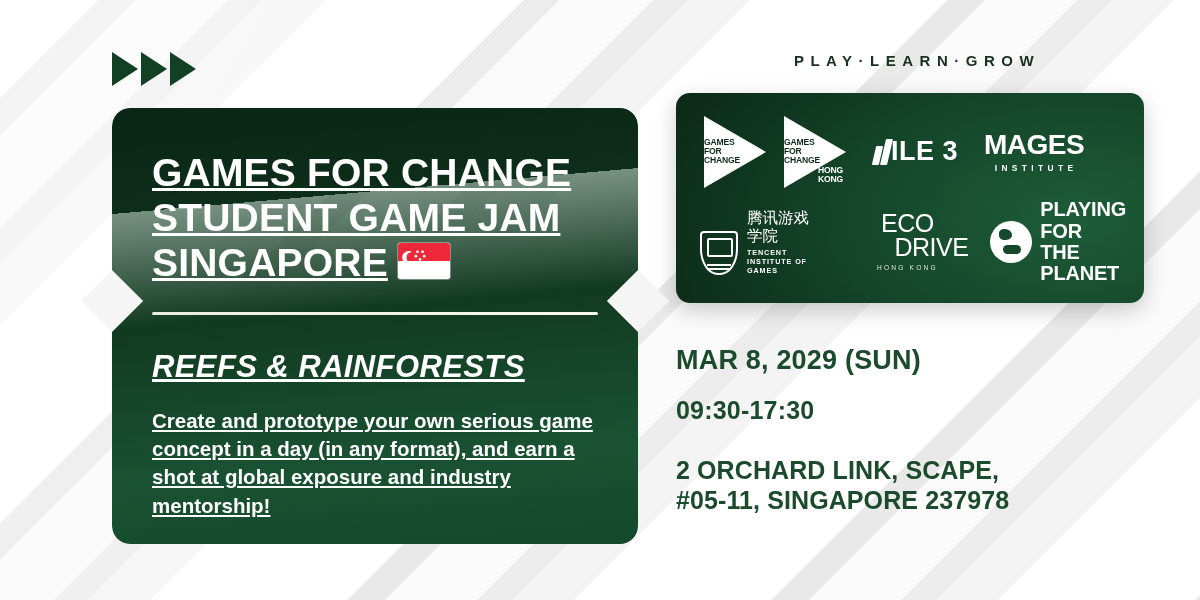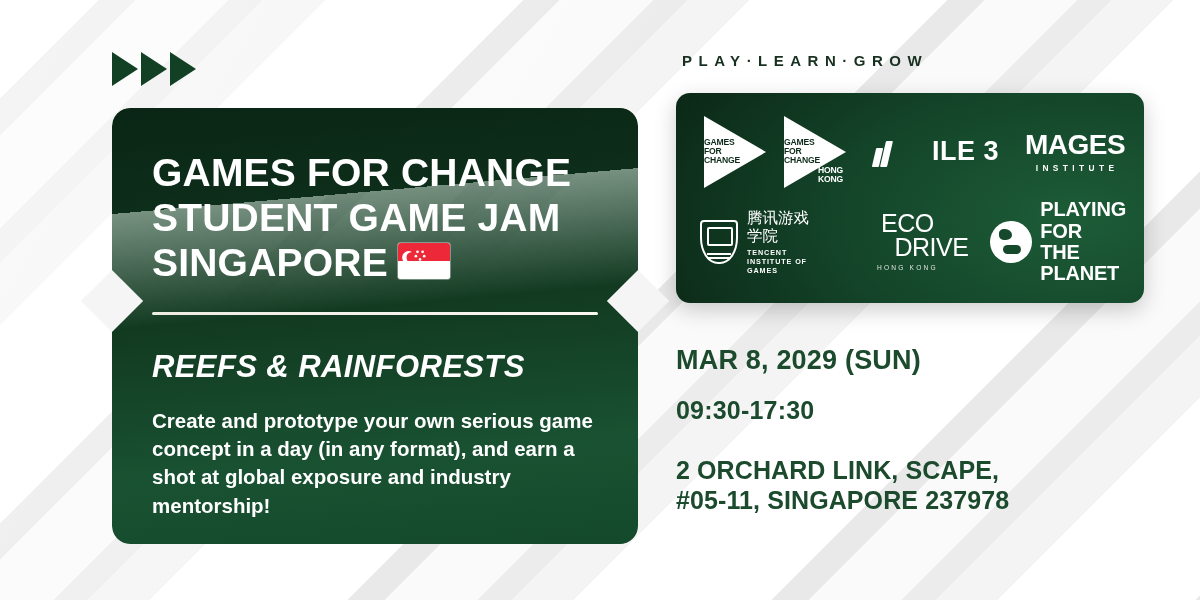--- a/index.html
+++ b/index.html
@@ -52,20 +52,21 @@
     width:526px; height:436px;
     border-radius:18px;
     background:linear-gradient(175deg, #0a2515 0%, #0d2e1a 22%, #14402593 0%, #123a21 46%, #195232 78%, #14492b 100%);
     box-shadow:0 8px 26px rgba(0,0,0,.18);
     z-index:6;
     -webkit-mask:
       radial-gradient(#000,#000),
       conic-gradient(from 45deg at 0px 193px, #000 0 90deg, transparent 0 180deg);
     color:#fff;
     overflow:hidden;
+    text-decoration:underline;
   }
   
   .notch {
     position:absolute; width:44px; height:44px;
     background:#f5f5f5;
     transform:rotate(45deg);
     z-index:8;
     box-shadow:0 0 0 0 rgba(0,0,0,0);
   }
   #notch-left  { left:90px;  top:279px; }
@@ -110,21 +111,21 @@
   
   #right-col {
     position:absolute; left:676px; top:52px;
     width:476px; z-index:6;
   }
 
   #tagline {
     font-size:15px; font-weight:bold;
     letter-spacing:6.5px;
     color:#17301f;
-    text-align:left;
+    text-align:center;
     padding-left:6px;
     margin-bottom:24px;
   }
 
   
   #logo-card {
     width:468px; height:210px;
     border-radius:14px;
     background:
       radial-gradient(120% 150% at 85% 60%, #1d5c37 0%, #14462a 40%, #0c2a18 78%, #081c10 100%);
@@ -153,21 +154,21 @@
     font-size:8.6px; font-weight:bold; line-height:1.03;
     color:#0c2a18; letter-spacing:-.2px;
   }
   .g4c .sub {
     position:absolute; left:40px; top:54px;
     font-size:8.6px; font-weight:bold; line-height:1.03;
     color:#fff; letter-spacing:-.2px;
   }
 
   
-  #nile { display:flex; align-items:flex-end; margin-left:16px;gap:41px; }
+  #nile { display:flex; align-items:center; margin-left:16px; }
   #nile .mark { display:flex; align-items:flex-end; gap:2px; margin-right:1px; }
   #nile .mark i {
     display:block; width:7px; height:26px; background:#fff;
     transform:skewX(-13deg); border-radius:1px;
   }
   #nile .mark i:nth-child(1){ height:19px; }
   #nile-text {
     font-size:27px; font-weight:bold; color:#fff;
     letter-spacing:.5px;
   }
@@ -177,21 +178,21 @@
   #mages-word {
     font-size:28px; font-weight:bold; color:#fff;
     letter-spacing:-.5px; line-height:1;
   }
   #mages-sub {
     font-size:8.4px; font-weight:bold; color:#fff;
     letter-spacing:4.4px; margin-top:4px; padding-left:4px;
   }
 
   
-  #tencent { display:flex; align-items:center; gap:9px; }
+  #tencent { display:flex; align-items:flex-end; gap:9px; }
   #tencent-shield {
     width:38px; height:44px; flex:0 0 auto;
     border:2.4px solid #fff;
     border-radius:4px 4px 18px 18px / 4px 4px 26px 26px;
     position:relative;
   }
   #tencent-shield::before {
     content:""; position:absolute; left:5px; top:5px;
     width:22px; height:15px;
     border:2px solid #fff; border-radius:2px;

